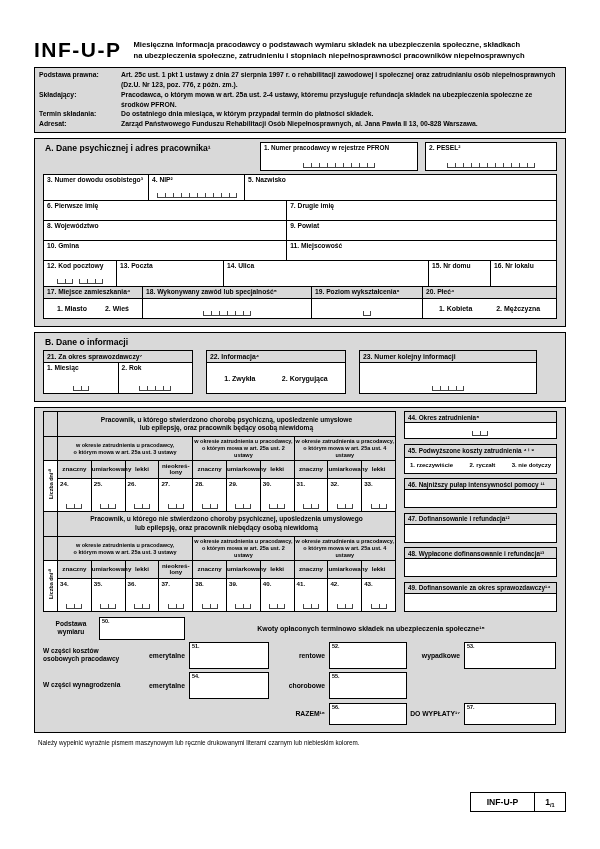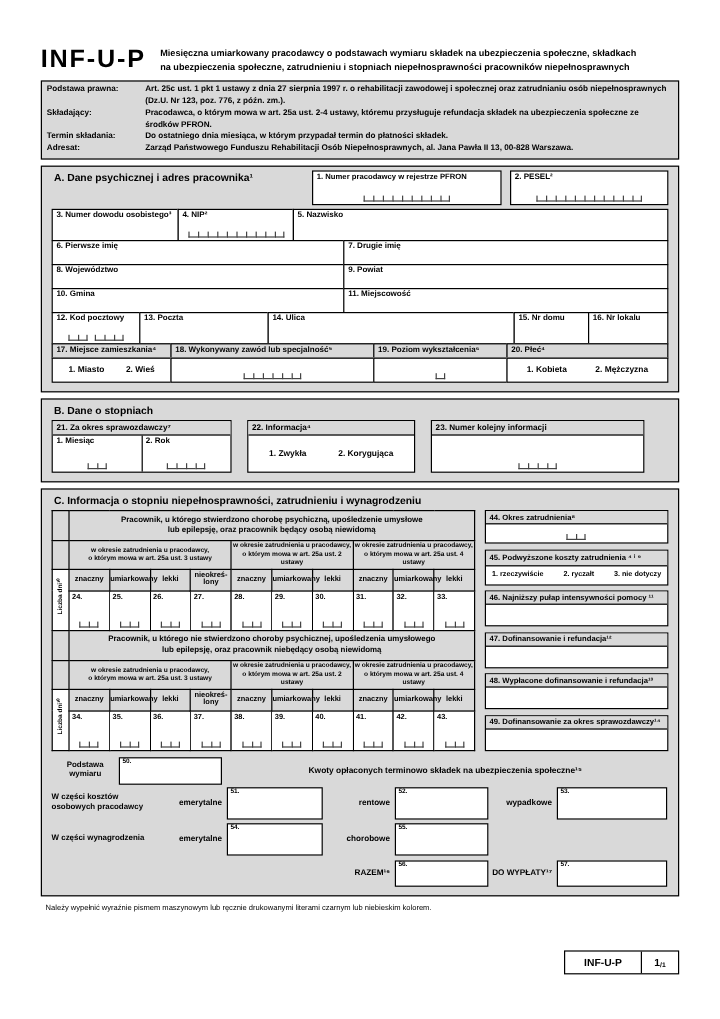--- a/index.html
+++ b/index.html
@@ -103,21 +103,21 @@
   .pagetag .pt-of { font-size:5.6px; vertical-align:sub; font-weight:bold; align-self:flex-end;
                     padding-bottom:3px; }
 </style>
 </head>
 <body>
 
 <div class="page">
 
   <div class="hdr">
     <div class="code">INF-U-P</div>
-    <div class="title">Miesięczna umiarkowany pracodawcy o podstawach wymiaru składek na ubezpieczenia społeczne, składkach
+    <div class="title">Miesięczna informacja pracodawcy o podstawach wymiaru składek na ubezpieczenia społeczne, składkach
 na ubezpieczenia społeczne, zatrudnieniu i stopniach niepełnosprawności pracowników niepełnosprawnych</div>
   </div>
 
   <div class="meta">
     <div class="meta-row">
       <div class="meta-label">Podstawa prawna:</div>
       <div class="meta-value">Art. 25c ust. 1 pkt 1 ustawy z dnia 27 sierpnia 1997 r. o rehabilitacji zawodowej i społecznej oraz zatrudnianiu osób niepełnosprawnych (Dz.U. Nr 123, poz. 776, z późn. zm.).</div>
     </div>
     <div class="meta-row">
       <div class="meta-label">Składający:</div>
@@ -297,21 +297,21 @@
       <div class="acell" style="flex:1;height:21px">
         <div class="opts">
           <span>1. Kobieta</span>
           <span>2. Mężczyzna</span>
         </div>
       </div>
     </div>
   </div>
 
   <div class="sect">
-    <div class="sect-title">B. Dane o stopniach</div>
+    <div class="sect-title">B. Dane o informacji</div>
     <div class="b-row">
       <div class="bbox" style="width:150px">
         <div class="bhead">21. Za okres sprawozdawczy⁷</div>
         <div class="bsplit">
           <div class="bhalf">
             <span class="flabel">1. Miesiąc</span>
             <span class="fcomb">
                 <span class="comb">
                   <i></i>
                   <i></i>
@@ -350,21 +350,20 @@
                 <i></i>
                 <i></i>
               </span>
             </span>
         </div>
       </div>
     </div>
   </div>
 
   <div class="sect">
-    <div class="sect-title">C. Informacja o stopniu niepełnosprawności, zatrudnieniu i wynagrodzeniu</div>
 
     <div class="c-flex">
 
       <table class="ctab">
         <colgroup>
           <col style="width:14px">
             <col style="width:33.8px">
             <col style="width:33.8px">
             <col style="width:33.8px">
             <col style="width:33.8px">

